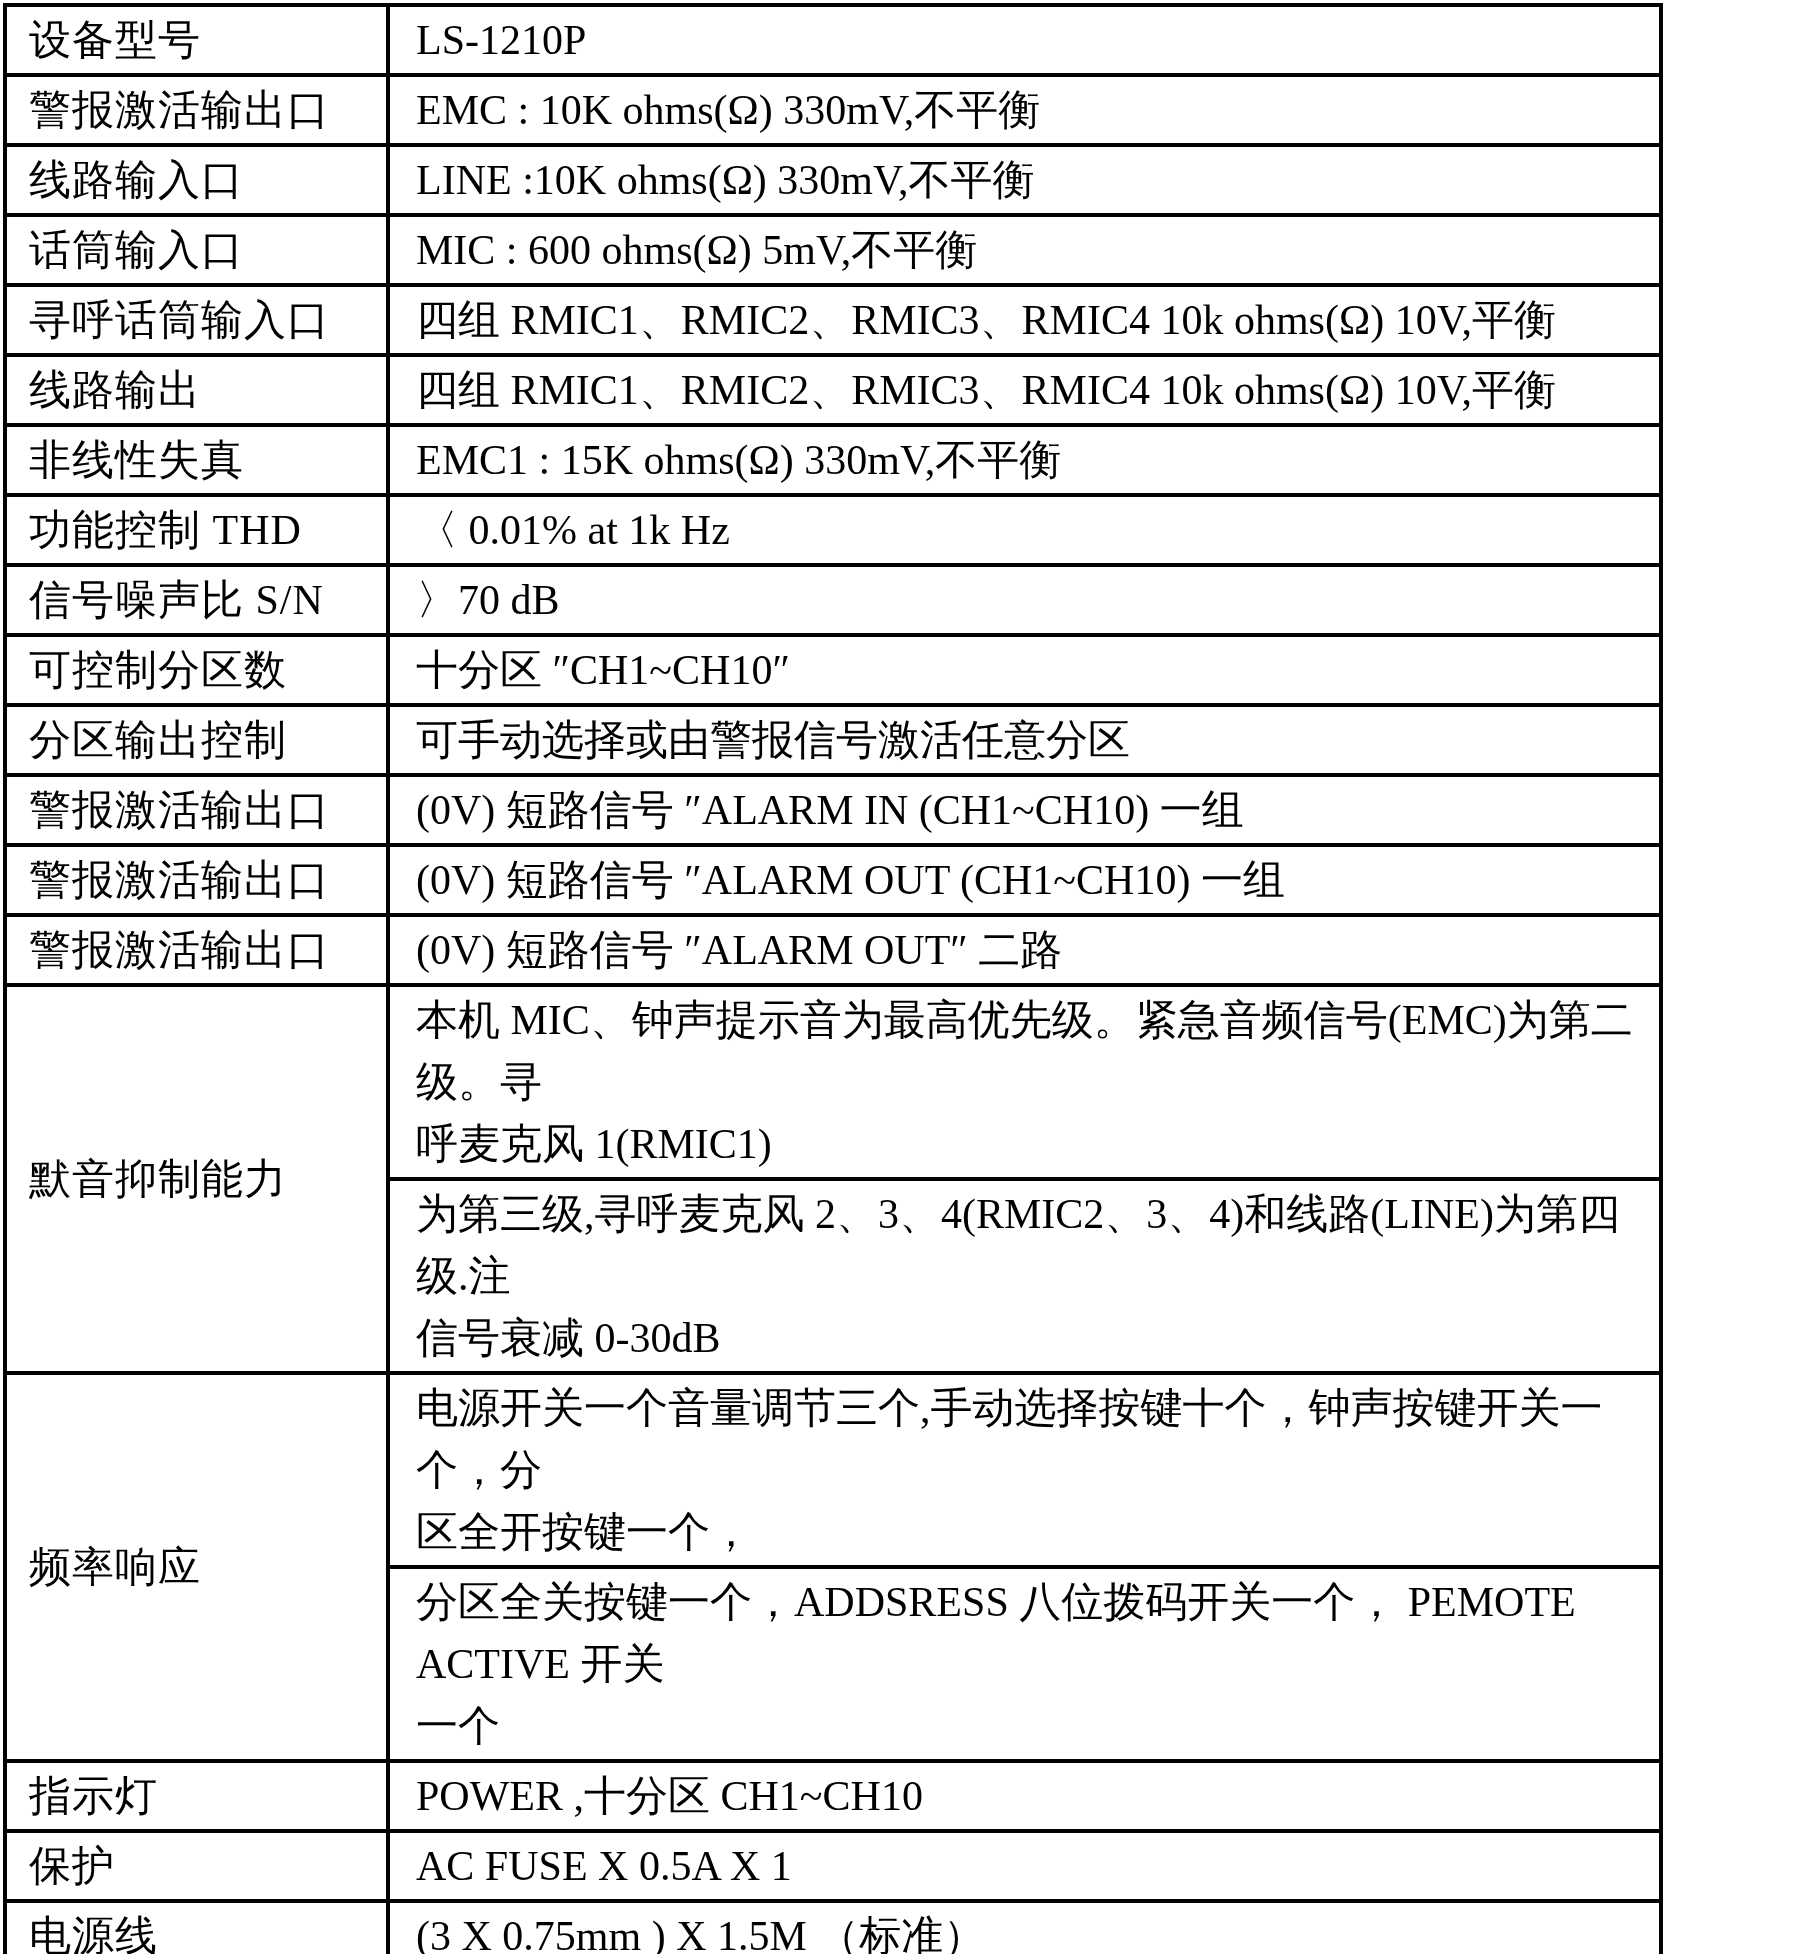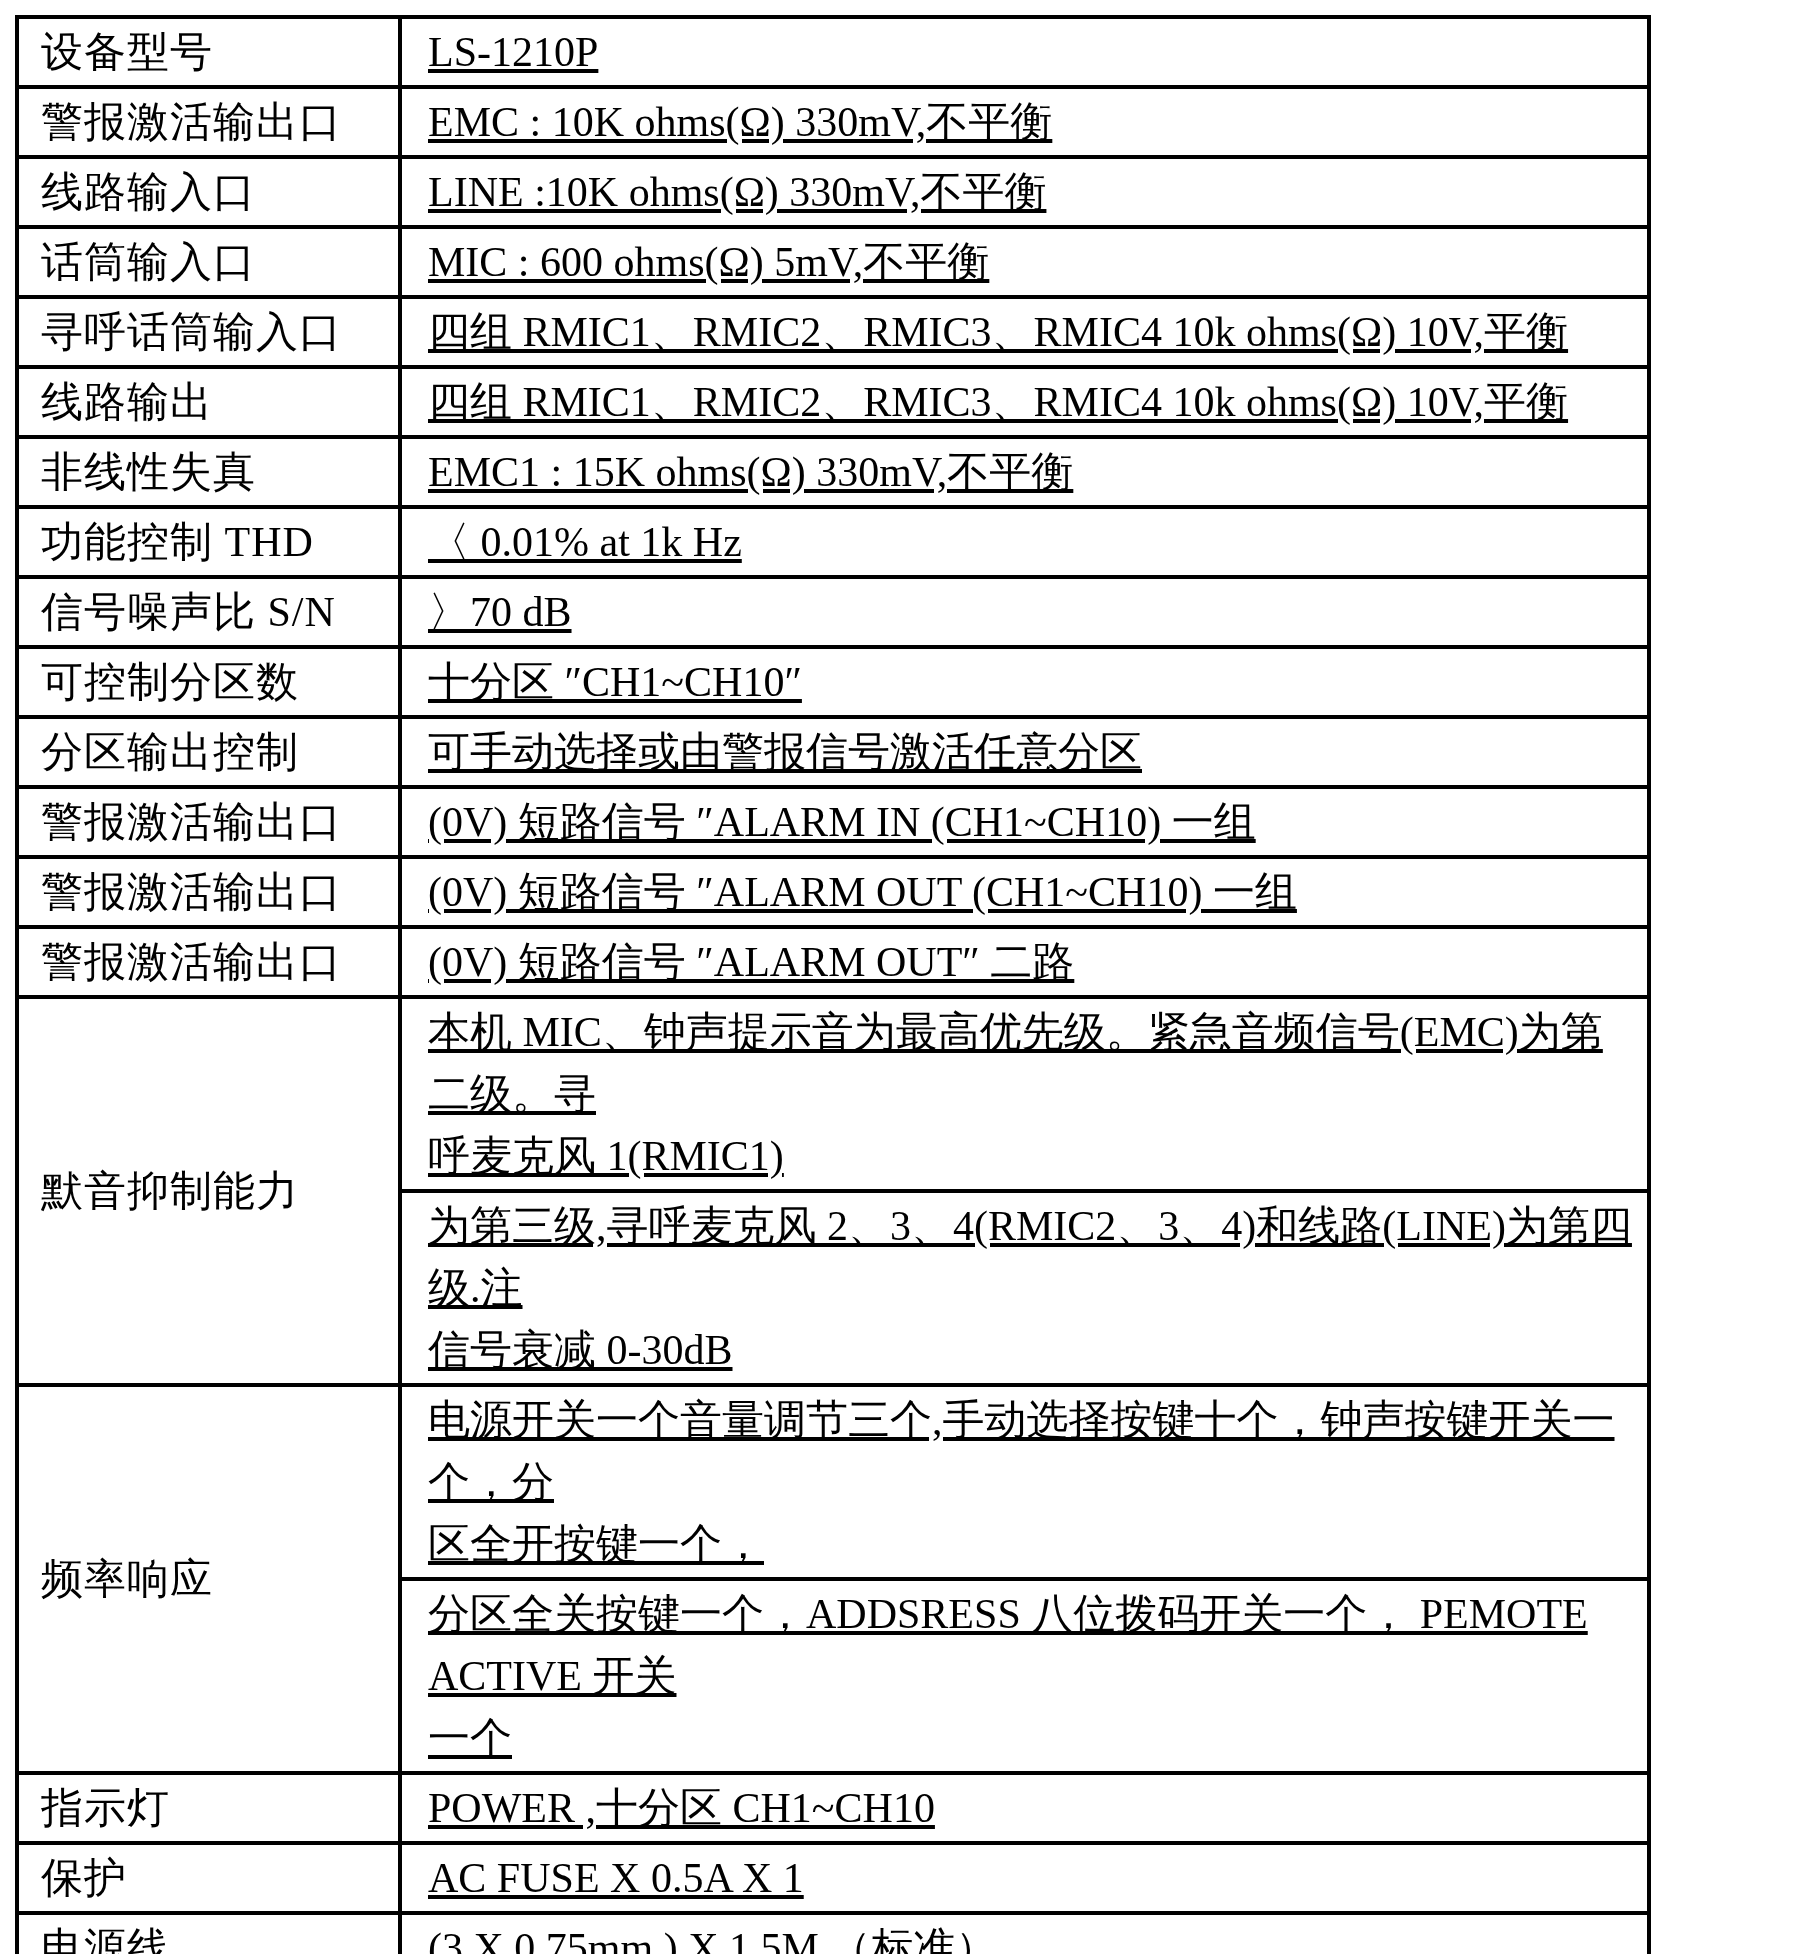--- a/index.html
+++ b/index.html
@@ -5,21 +5,21 @@
   html, body {
     margin: 0;
     padding: 0;
     background: #ffffff;
   }
   .page {
     width: 1666px;
     height: 1954px;
     background: #ffffff;
     box-sizing: border-box;
-    padding: 15px;
+    padding: 3px;
     font-family: "Liberation Serif", "DejaVu Serif", serif;
     color: #000000;
   }
   table.spec {
     width: 100%;
     height: 1948px;
     border-collapse: collapse;
     table-layout: fixed;
   }
   table.spec td {
@@ -30,21 +30,20 @@
   }
   col.c-label { width: 383px; }
   td.label-cell {
     padding: 2px 10px 2px 22px;
     letter-spacing: 1px;
   }
   td.value-cell {
     padding: 2px 12px 2px 26px;
     white-space: pre-line;
     line-height: 62px;
-    text-decoration: underline;
   }
   tr.single { height: 63px; }
   tr.subrow { height: 133px; }
 </style>
 </head>
 <body>
 
 <div class="page">
   <table class="spec">
     <colgroup>

